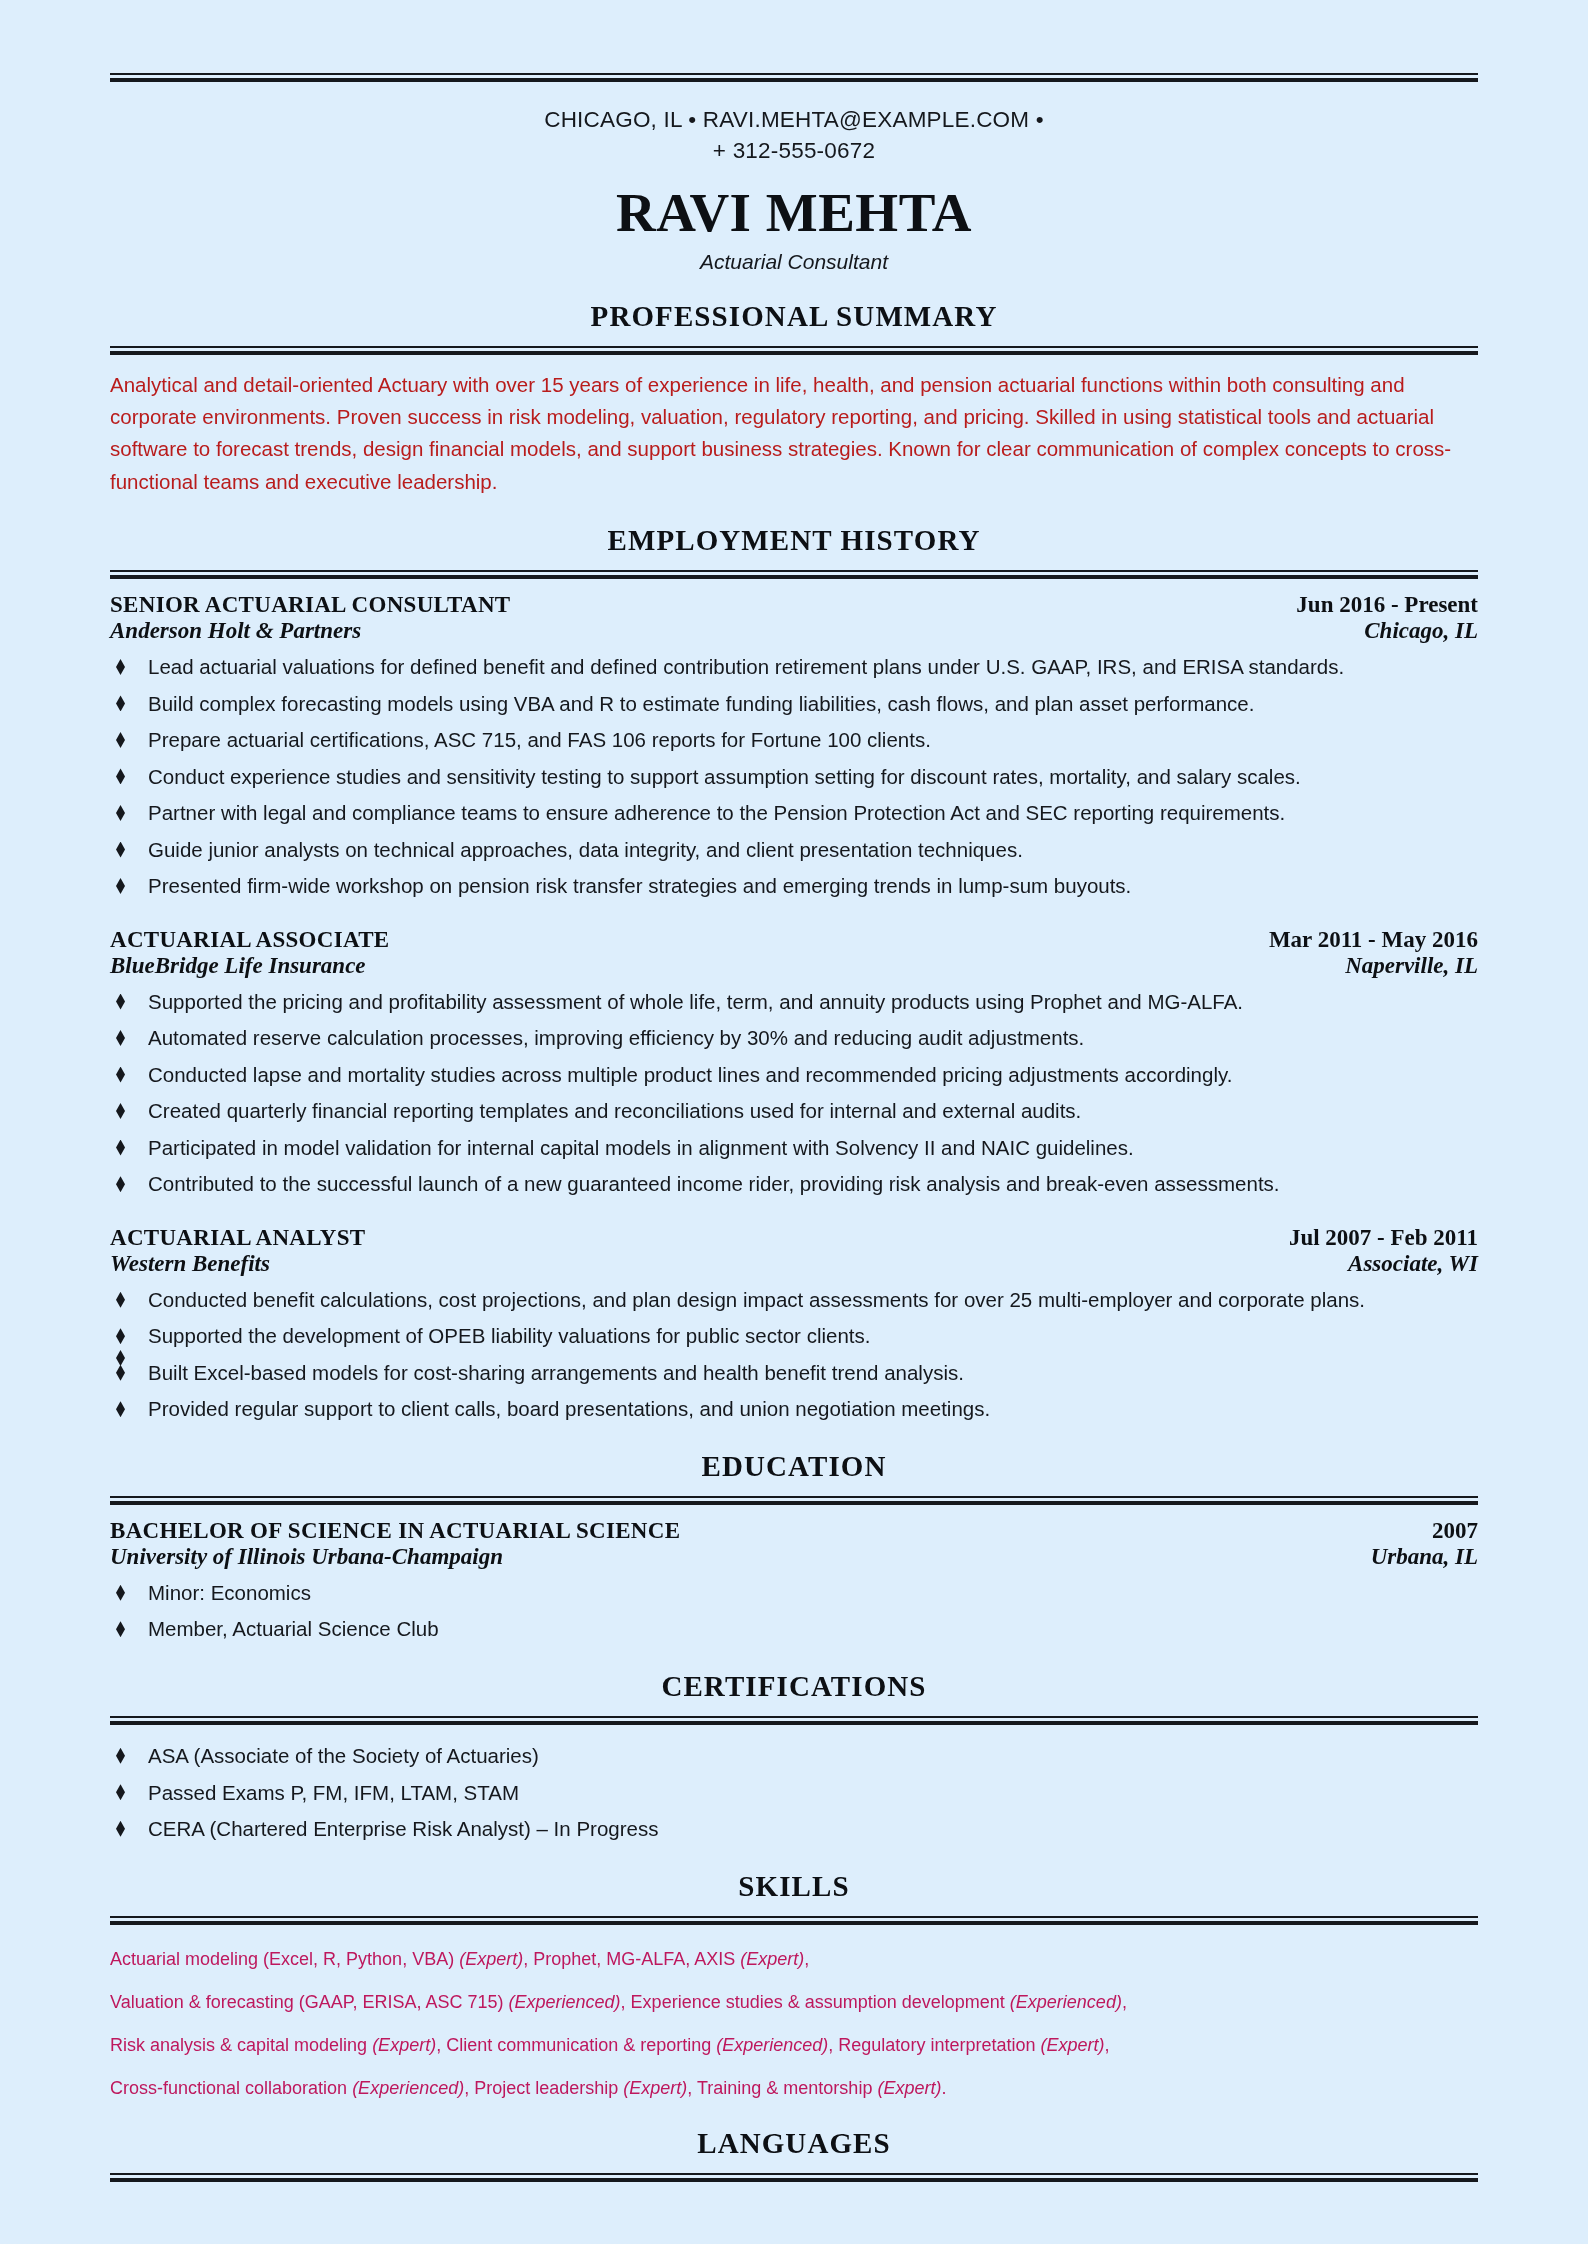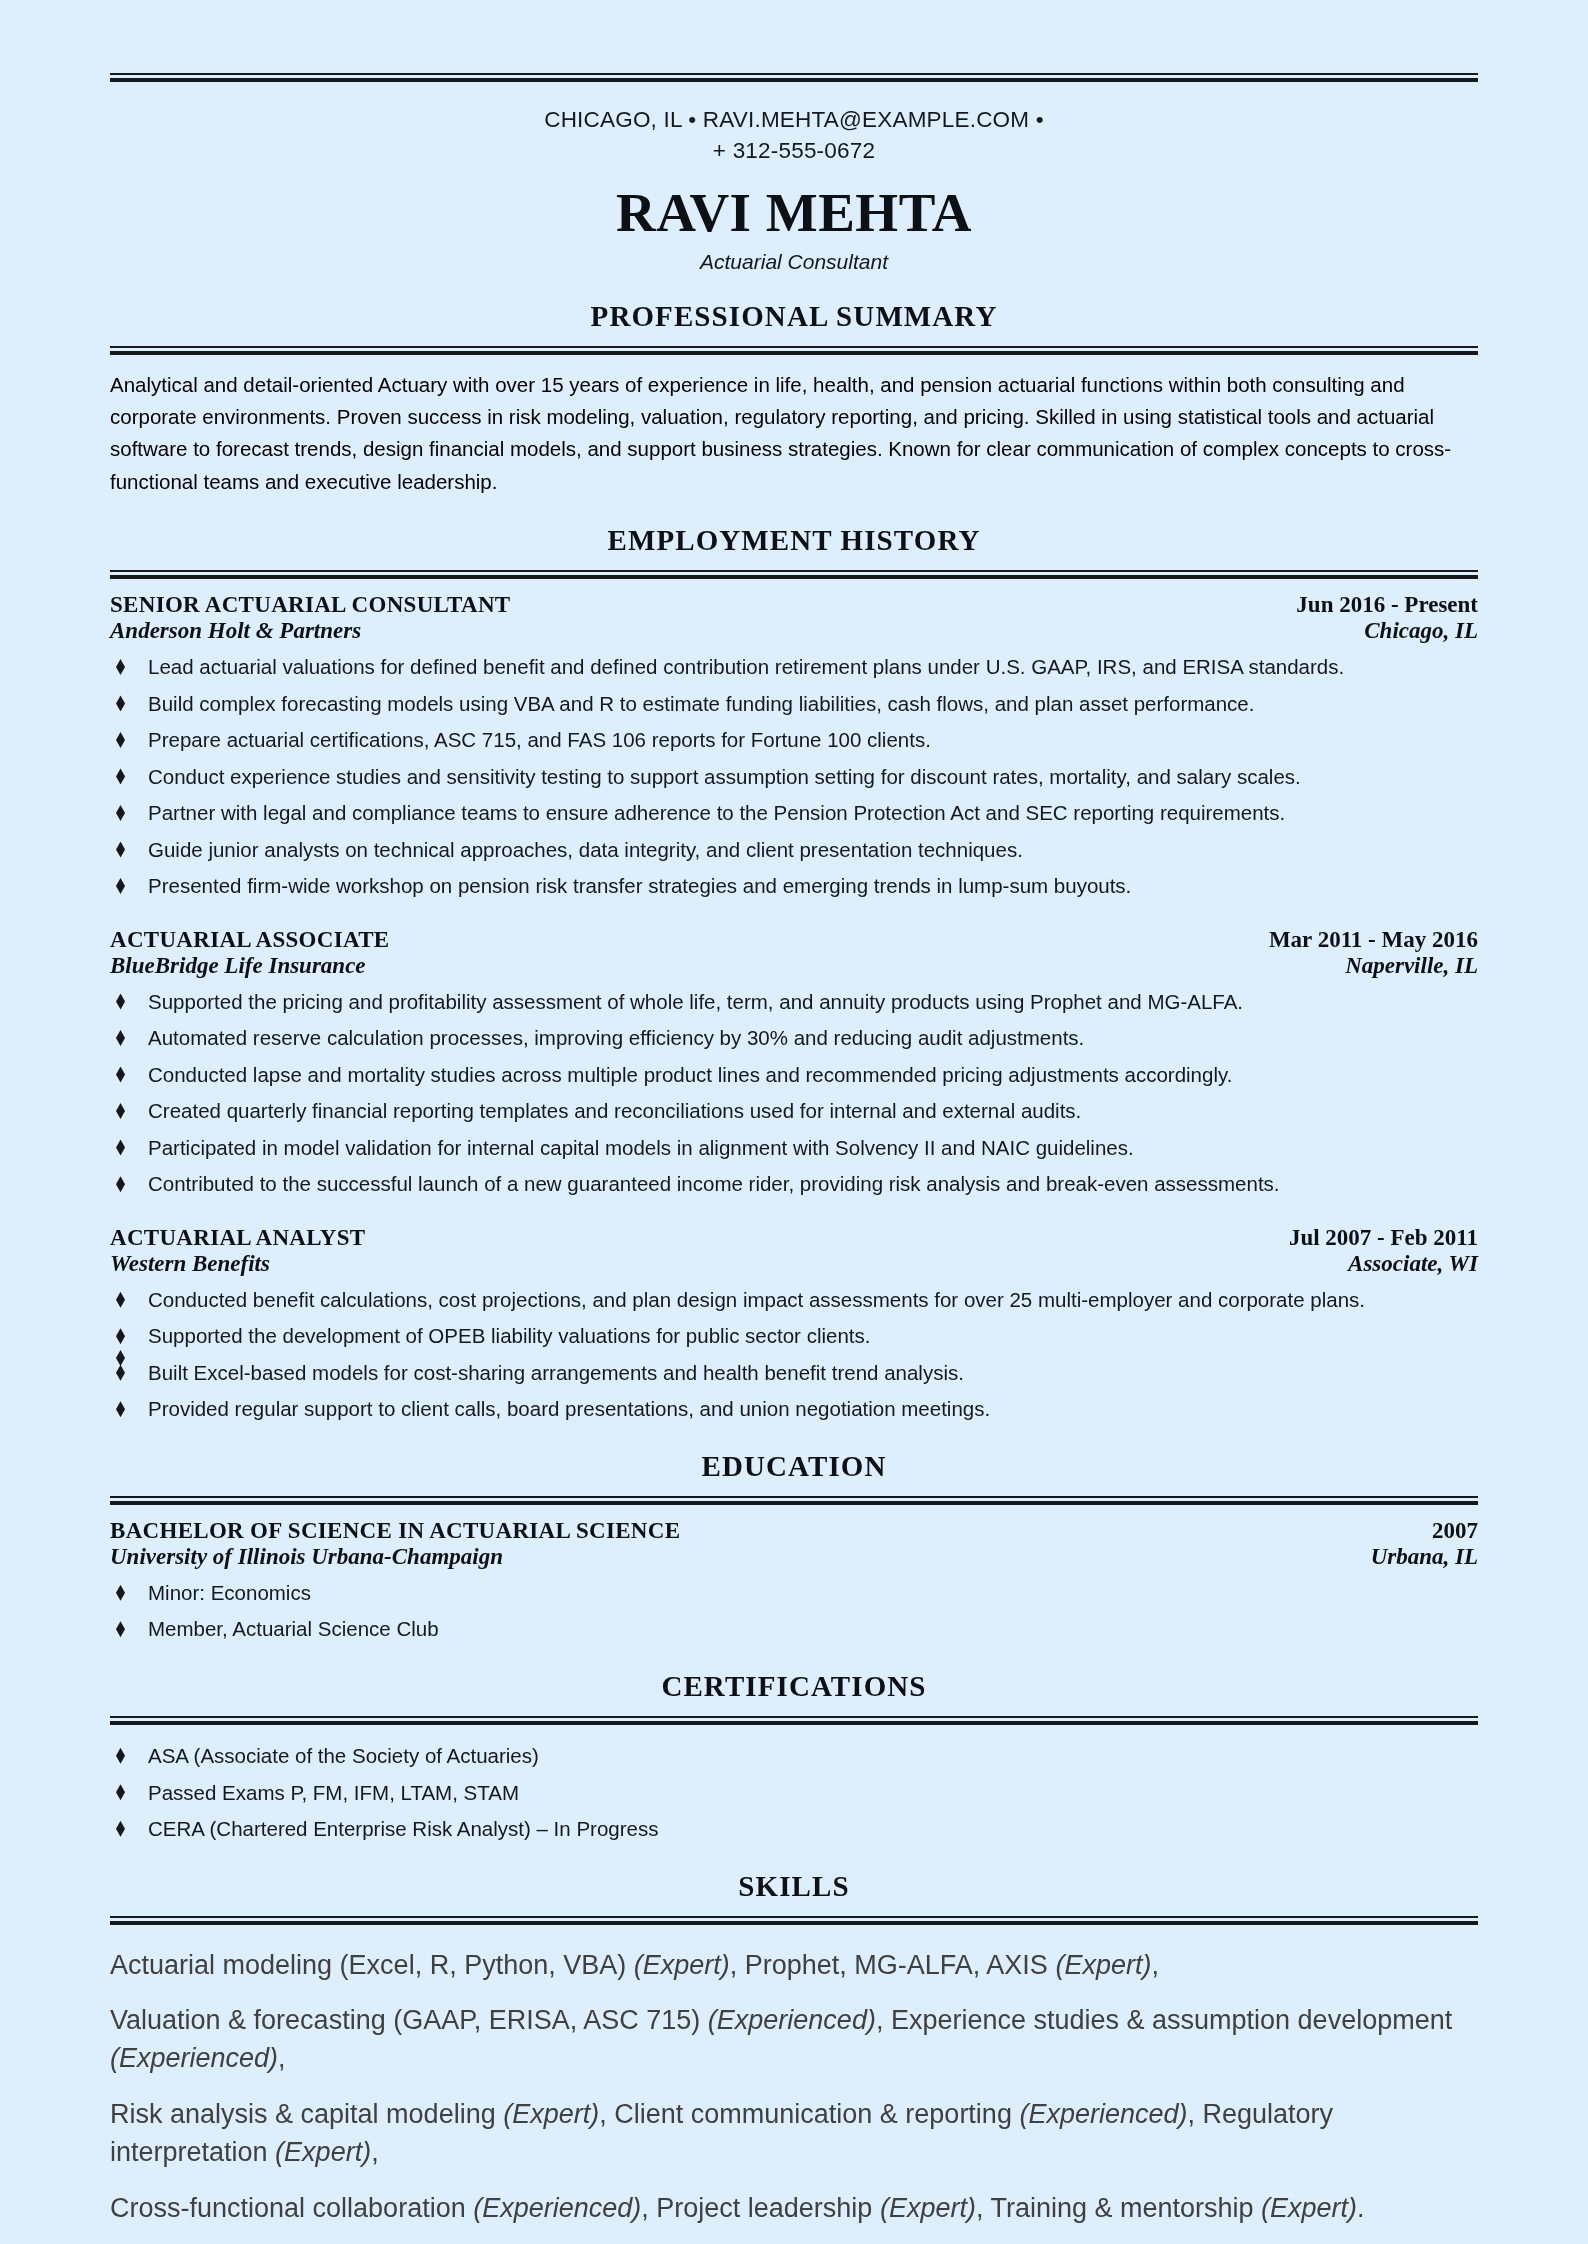--- a/index.html
+++ b/index.html
@@ -83,21 +83,21 @@
     letter-spacing: 1.1px;
     color: #0d1014;
     margin-top: 26px;
     margin-bottom: 13px;
   }
 
   
   .summary {
     font-size: 20.5px;
     line-height: 1.58;
-    color: #000000;
+    color: #b91c1c;
     padding-top: 14px;
     text-align: left;
   }
 
   
   .entry { padding-top: 13px; }
   .entry + .entry { padding-top: 26px; }
 
   .entry-row {
     display: flex;
@@ -158,23 +158,23 @@
     transform: translateY(-50%);
     width: 9px;
     height: 16px;
     background: #15181d;
     clip-path: polygon(50% 0%, 100% 50%, 50% 100%, 0% 50%);
   }
 
   
   .skills-block { padding-top: 12px; }
   .skill-line {
-    font-size: 27px;
+    font-size: 18px;
     line-height: 1.4;
-    color: #404040;
+    color: #be185d;
     margin-top: 18px;
   }
   .skill-line:first-child { margin-top: 10px; }
   .lang-line {
     font-size: 20.5px;
     line-height: 1.4;
     color: #15181d;
     padding-top: 16px;
   }
   em { font-style: italic; }

